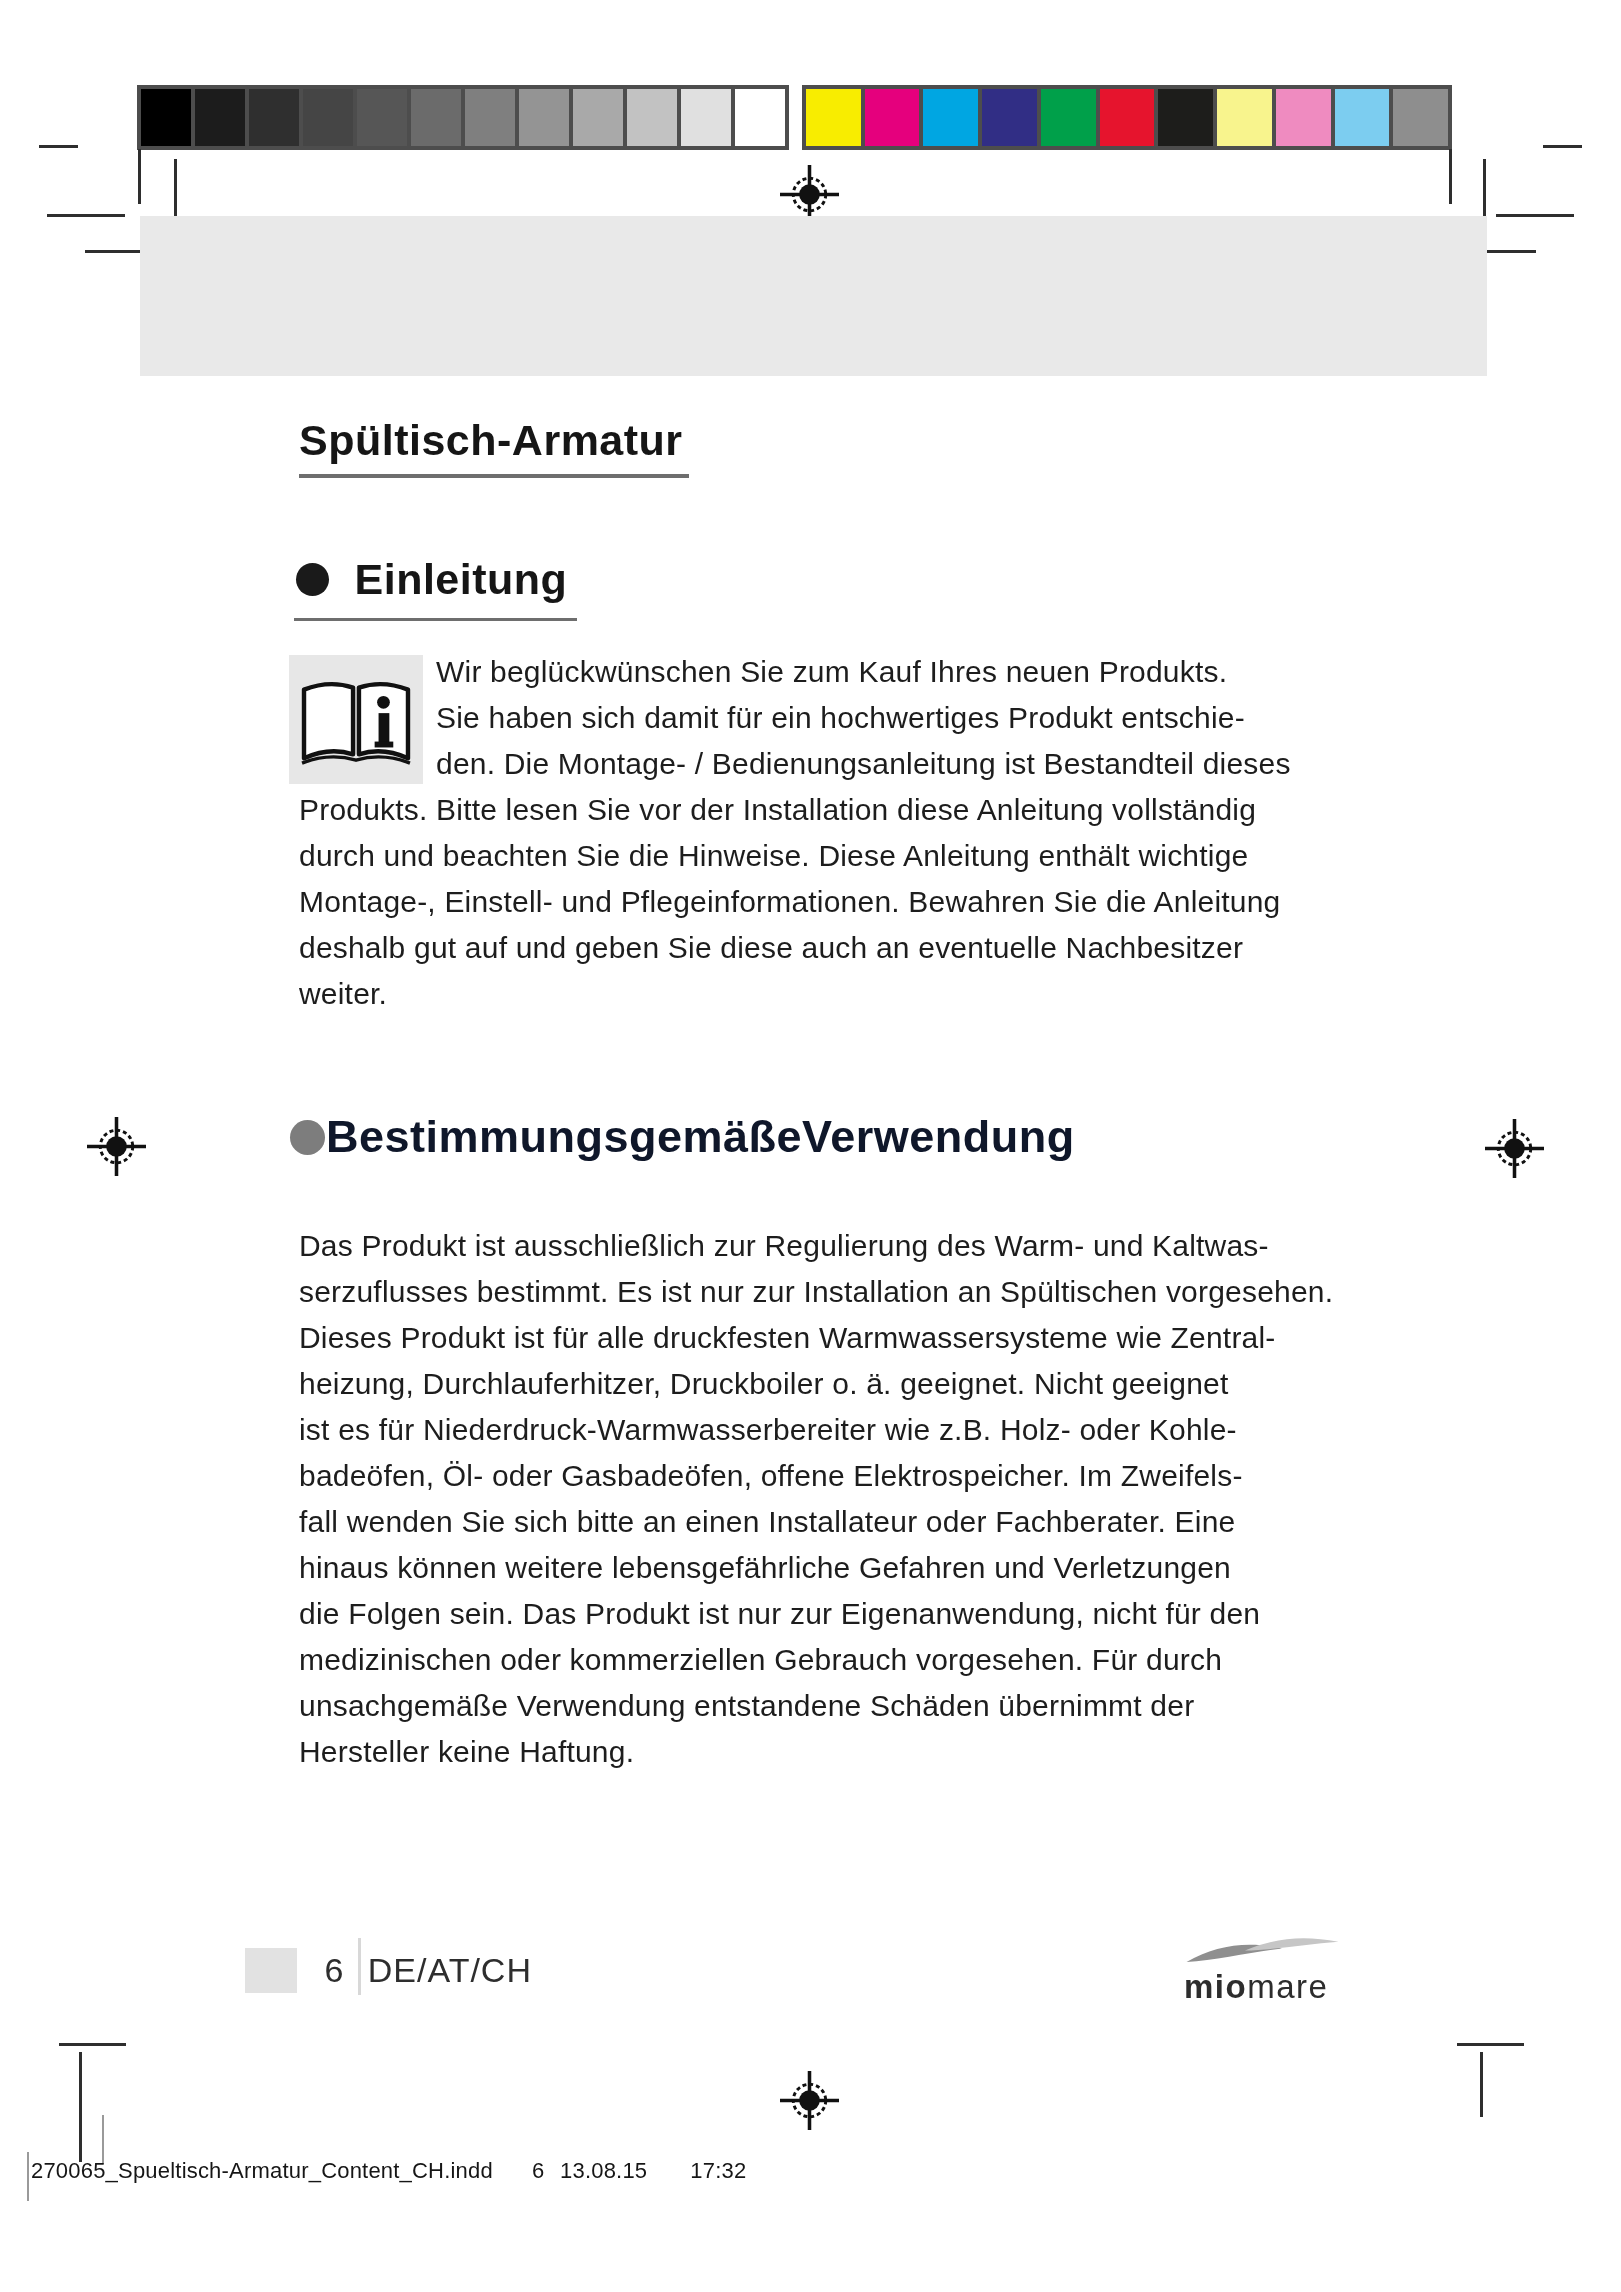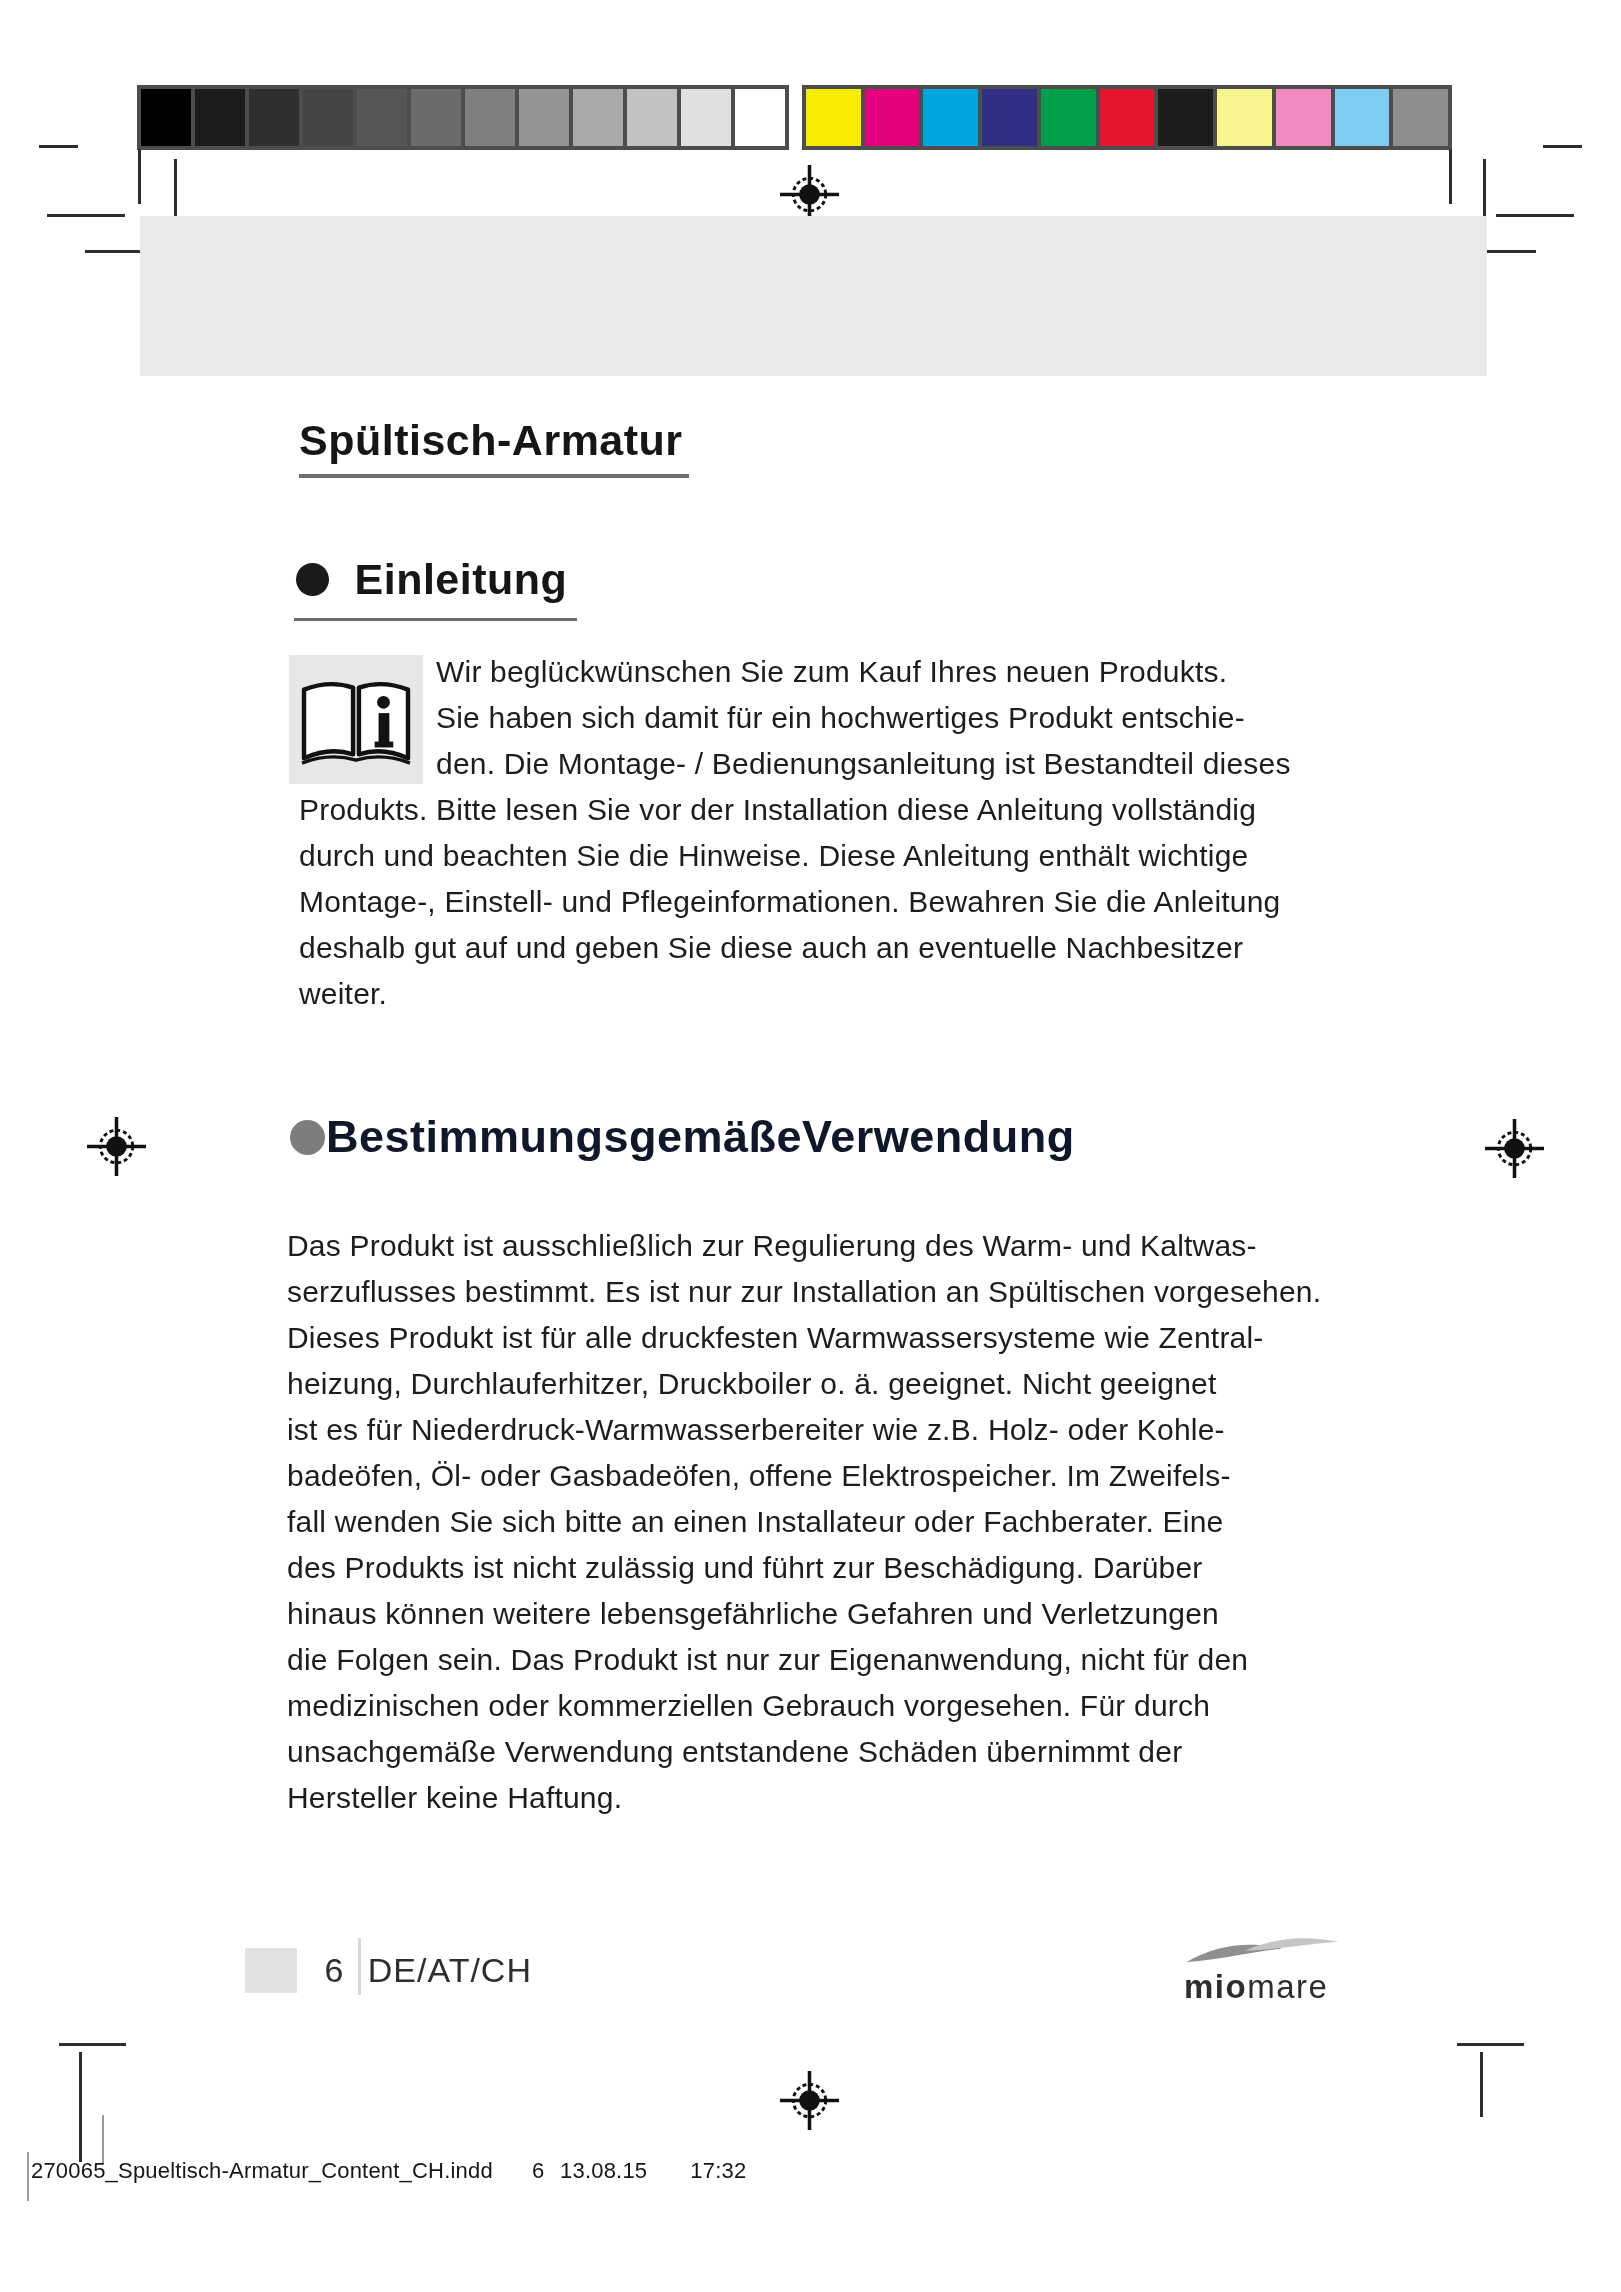--- a/index.html
+++ b/index.html
@@ -33,21 +33,21 @@
   .sec1 .dot{width:33px;height:33px;border-radius:50%;background:#1a1a1a;margin-right:25.5px;flex:none;}
   .sec1 .lbl{font-size:43px;font-weight:700;letter-spacing:0.5px;color:#161616;}
   .sec2{position:absolute;left:290px;top:1111px;display:flex;align-items:center;}
   .sec2 .dot{width:35px;height:35px;border-radius:50%;background:#7d7d7d;margin-right:1px;flex:none;}
   .sec2 .lbl{font-size:45px;font-weight:700;letter-spacing:0.5px;color:#0f172a;}
 
   
   .bodyline{white-space:nowrap;font-size:30px;line-height:46px;letter-spacing:0.2px;color:#1d1d1d;}
   .intro-beside{position:absolute;left:436px;top:649px;}
   .intro-full{position:absolute;left:299px;top:787px;}
-  .usage{position:absolute;left:287px;top:1223px;}
+  .usage{position:absolute;left:299px;top:1223px;}
 
   
   .info-box{position:absolute;left:289px;top:655px;width:134px;height:129px;background:#e7e7e7;
             display:flex;align-items:center;justify-content:center;}
 
   
   .footer{position:absolute;left:245px;top:1947px;height:47px;display:flex;align-items:center;}
   .footer .sq{width:52px;height:45px;background:#e2e2e2;margin-right:27.4px;}
   .footer .num{font-size:34px;color:#2e2e2e;letter-spacing:1px;margin-right:23.5px;}
   .footer .region{font-size:34px;color:#2e2e2e;letter-spacing:1px;}
@@ -178,21 +178,20 @@
   </div>
 
   <div class="usage">
     <div class="bodyline">Das Produkt ist ausschließlich zur Regulierung des Warm- und Kaltwas-</div>
     <div class="bodyline">serzuflusses bestimmt. Es ist nur zur Installation an Spültischen vorgesehen.</div>
     <div class="bodyline">Dieses Produkt ist für alle druckfesten Warmwassersysteme wie Zentral-</div>
     <div class="bodyline">heizung, Durchlauferhitzer, Druckboiler o. ä. geeignet. Nicht geeignet</div>
     <div class="bodyline">ist es für Niederdruck-Warmwasserbereiter wie z.B. Holz- oder Kohle-</div>
     <div class="bodyline">badeöfen, Öl- oder Gasbadeöfen, offene Elektrospeicher. Im Zweifels-</div>
     <div class="bodyline">fall wenden Sie sich bitte an einen Installateur oder Fachberater. Eine</div>
-    <div class="bodyline">des Produkts ist nicht zulässig und führt zur Beschädigung. Darüber</div>
     <div class="bodyline">hinaus können weitere lebensgefährliche Gefahren und Verletzungen</div>
     <div class="bodyline">die Folgen sein. Das Produkt ist nur zur Eigenanwendung, nicht für den</div>
     <div class="bodyline">medizinischen oder kommerziellen Gebrauch vorgesehen. Für durch</div>
     <div class="bodyline">unsachgemäße Verwendung entstandene Schäden übernimmt der</div>
     <div class="bodyline">Hersteller keine Haftung.</div>
   </div>
 
   <div class="footer">
     <span class="sq"></span>
     <span class="num">6</span>

